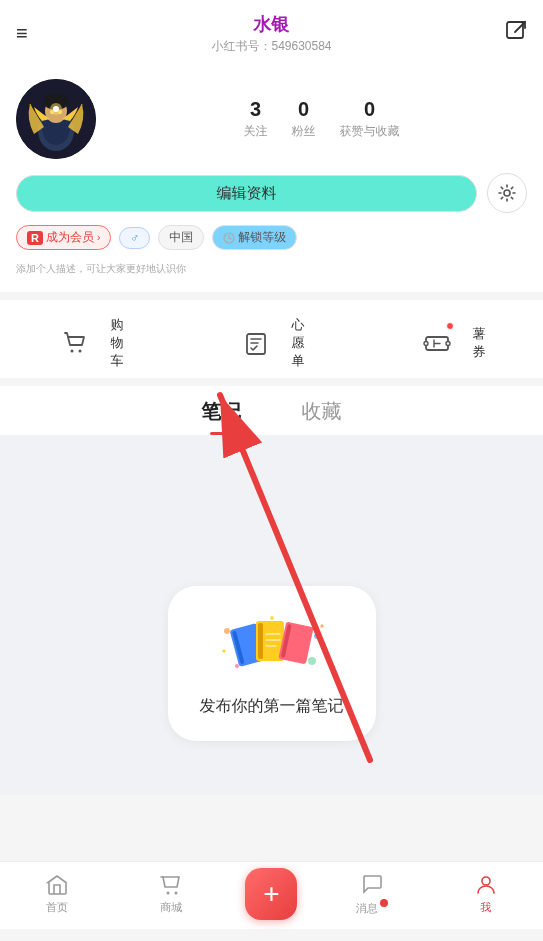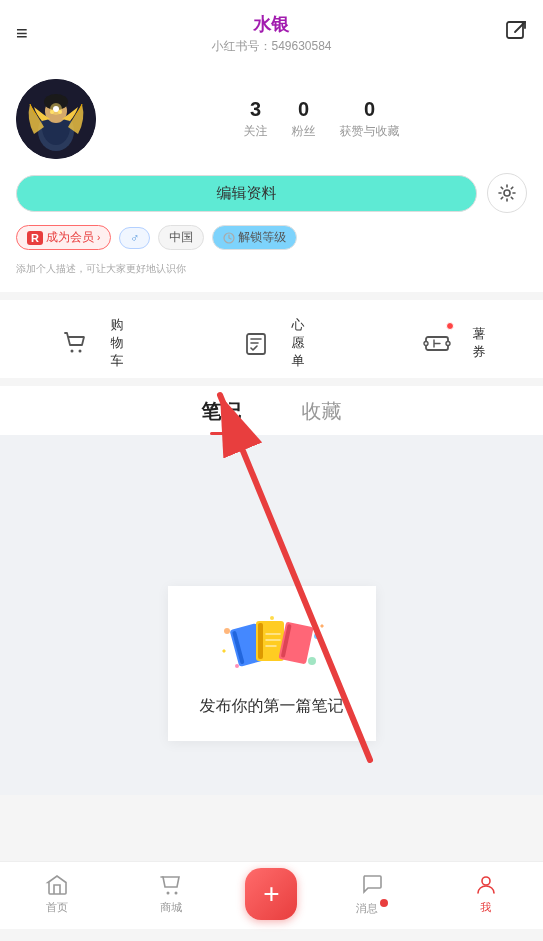--- a/index.html
+++ b/index.html
@@ -259,21 +259,21 @@
       transform: translateX(-50%);
       width: 24px;
       height: 3px;
       background: #e83e3e;
       border-radius: 2px;
     }
 
     
     .empty-state {
       background: #fff;
-      border-radius: 0;
+      border-radius: 28px;
       padding: 20px 32px 24px;
       text-align: center;
       box-shadow: 0 2px 12px rgba(0,0,0,0.06);
       position: relative;
       margin-top: 96px;
     }
     .empty-state-text {
       font-size: 16px;
       color: #333;
       font-weight: 500;

